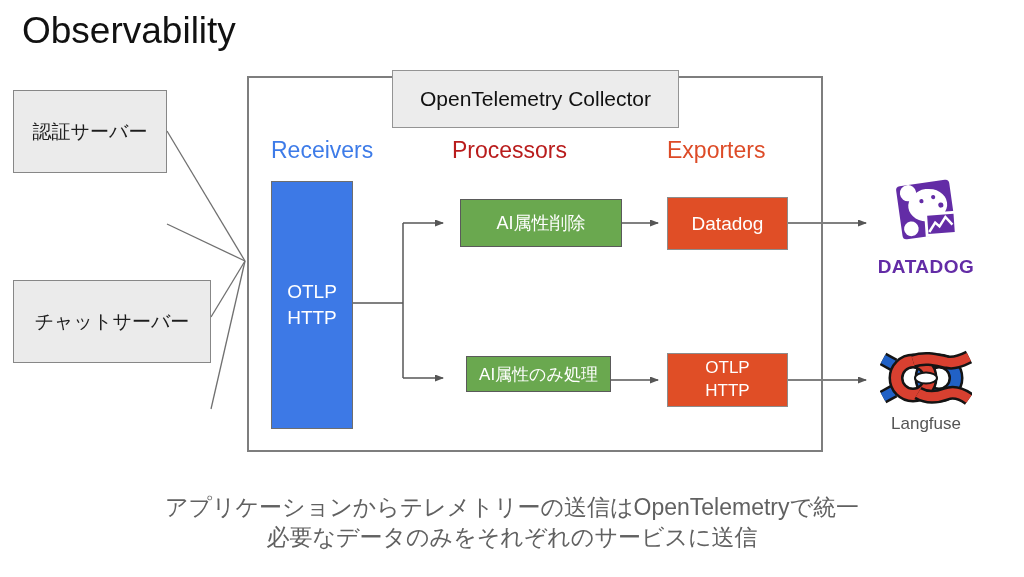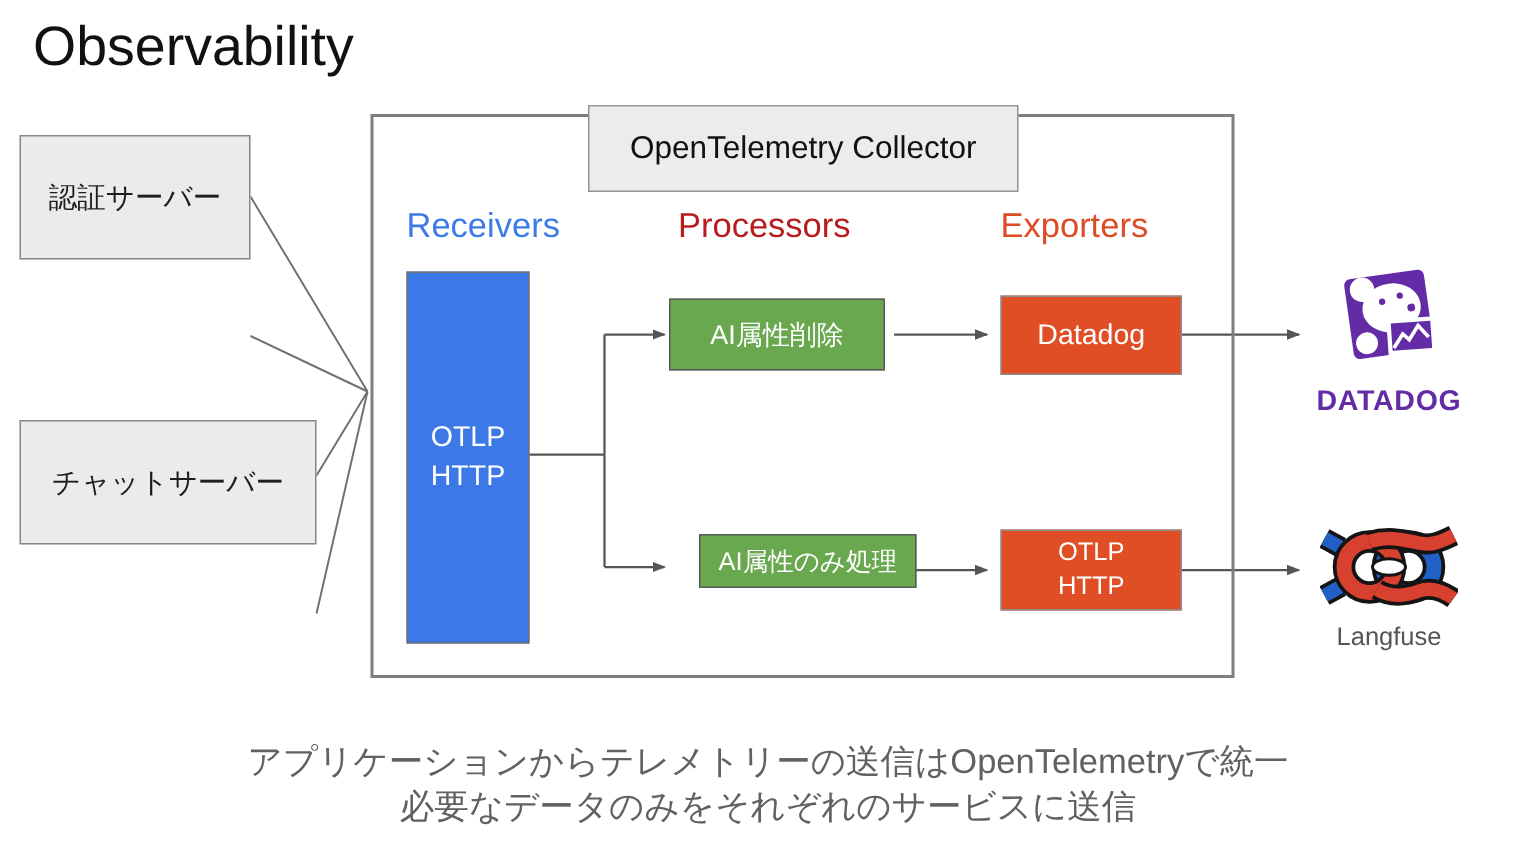--- a/index.html
+++ b/index.html
@@ -39,21 +39,21 @@
   .col-processors { left:452px; width:144px; color:#b91c1c; }
   .col-exporters  { left:667px; width:121px; color:#dd4b27; }
 
   
   .pipe-box {
     position:absolute; box-sizing:border-box; color:#fff;
     display:flex; flex-direction:column; align-items:center; justify-content:center;
     text-align:center;
   }
   .blue-box   { left:271px; top:181px; width:82px;  height:248px; background:#3d79e6; border:1.5px solid #6e6e6e; font-size:19px; line-height:1.35; }
-  .green-box-1{ left:446px; top:199px; width:144px; height:48px;  background:#6aa84f; border:1.5px solid #5a5a5a; font-size:18px; }
+  .green-box-1{ left:460px; top:199px; width:162px; height:48px;  background:#6aa84f; border:1.5px solid #5a5a5a; font-size:18px; }
   .green-box-2{ left:466px; top:356px; width:145px; height:36px;  background:#6aa84f; border:1.5px solid #5a5a5a; font-size:17px; }
   .orange-box-1{ left:667px; top:197px; width:121px; height:53px; background:#e04e26; border:1.5px solid #8c8c8c; font-size:19px; }
   .orange-box-2{ left:667px; top:353px; width:121px; height:54px; background:#e04e26; border:1.5px solid #8c8c8c; font-size:17px; line-height:1.35; }
 
   
   .dest-datadog { position:absolute; left:874px; top:173px; width:104px; text-align:center; }
   .dest-datadog .wordmark {
     margin-top:1px; font-size:19px; font-weight:bold; color:#632ca6; letter-spacing:0.5px;
   }
   .dest-langfuse { position:absolute; left:876px; top:348px; width:100px; text-align:center; }

